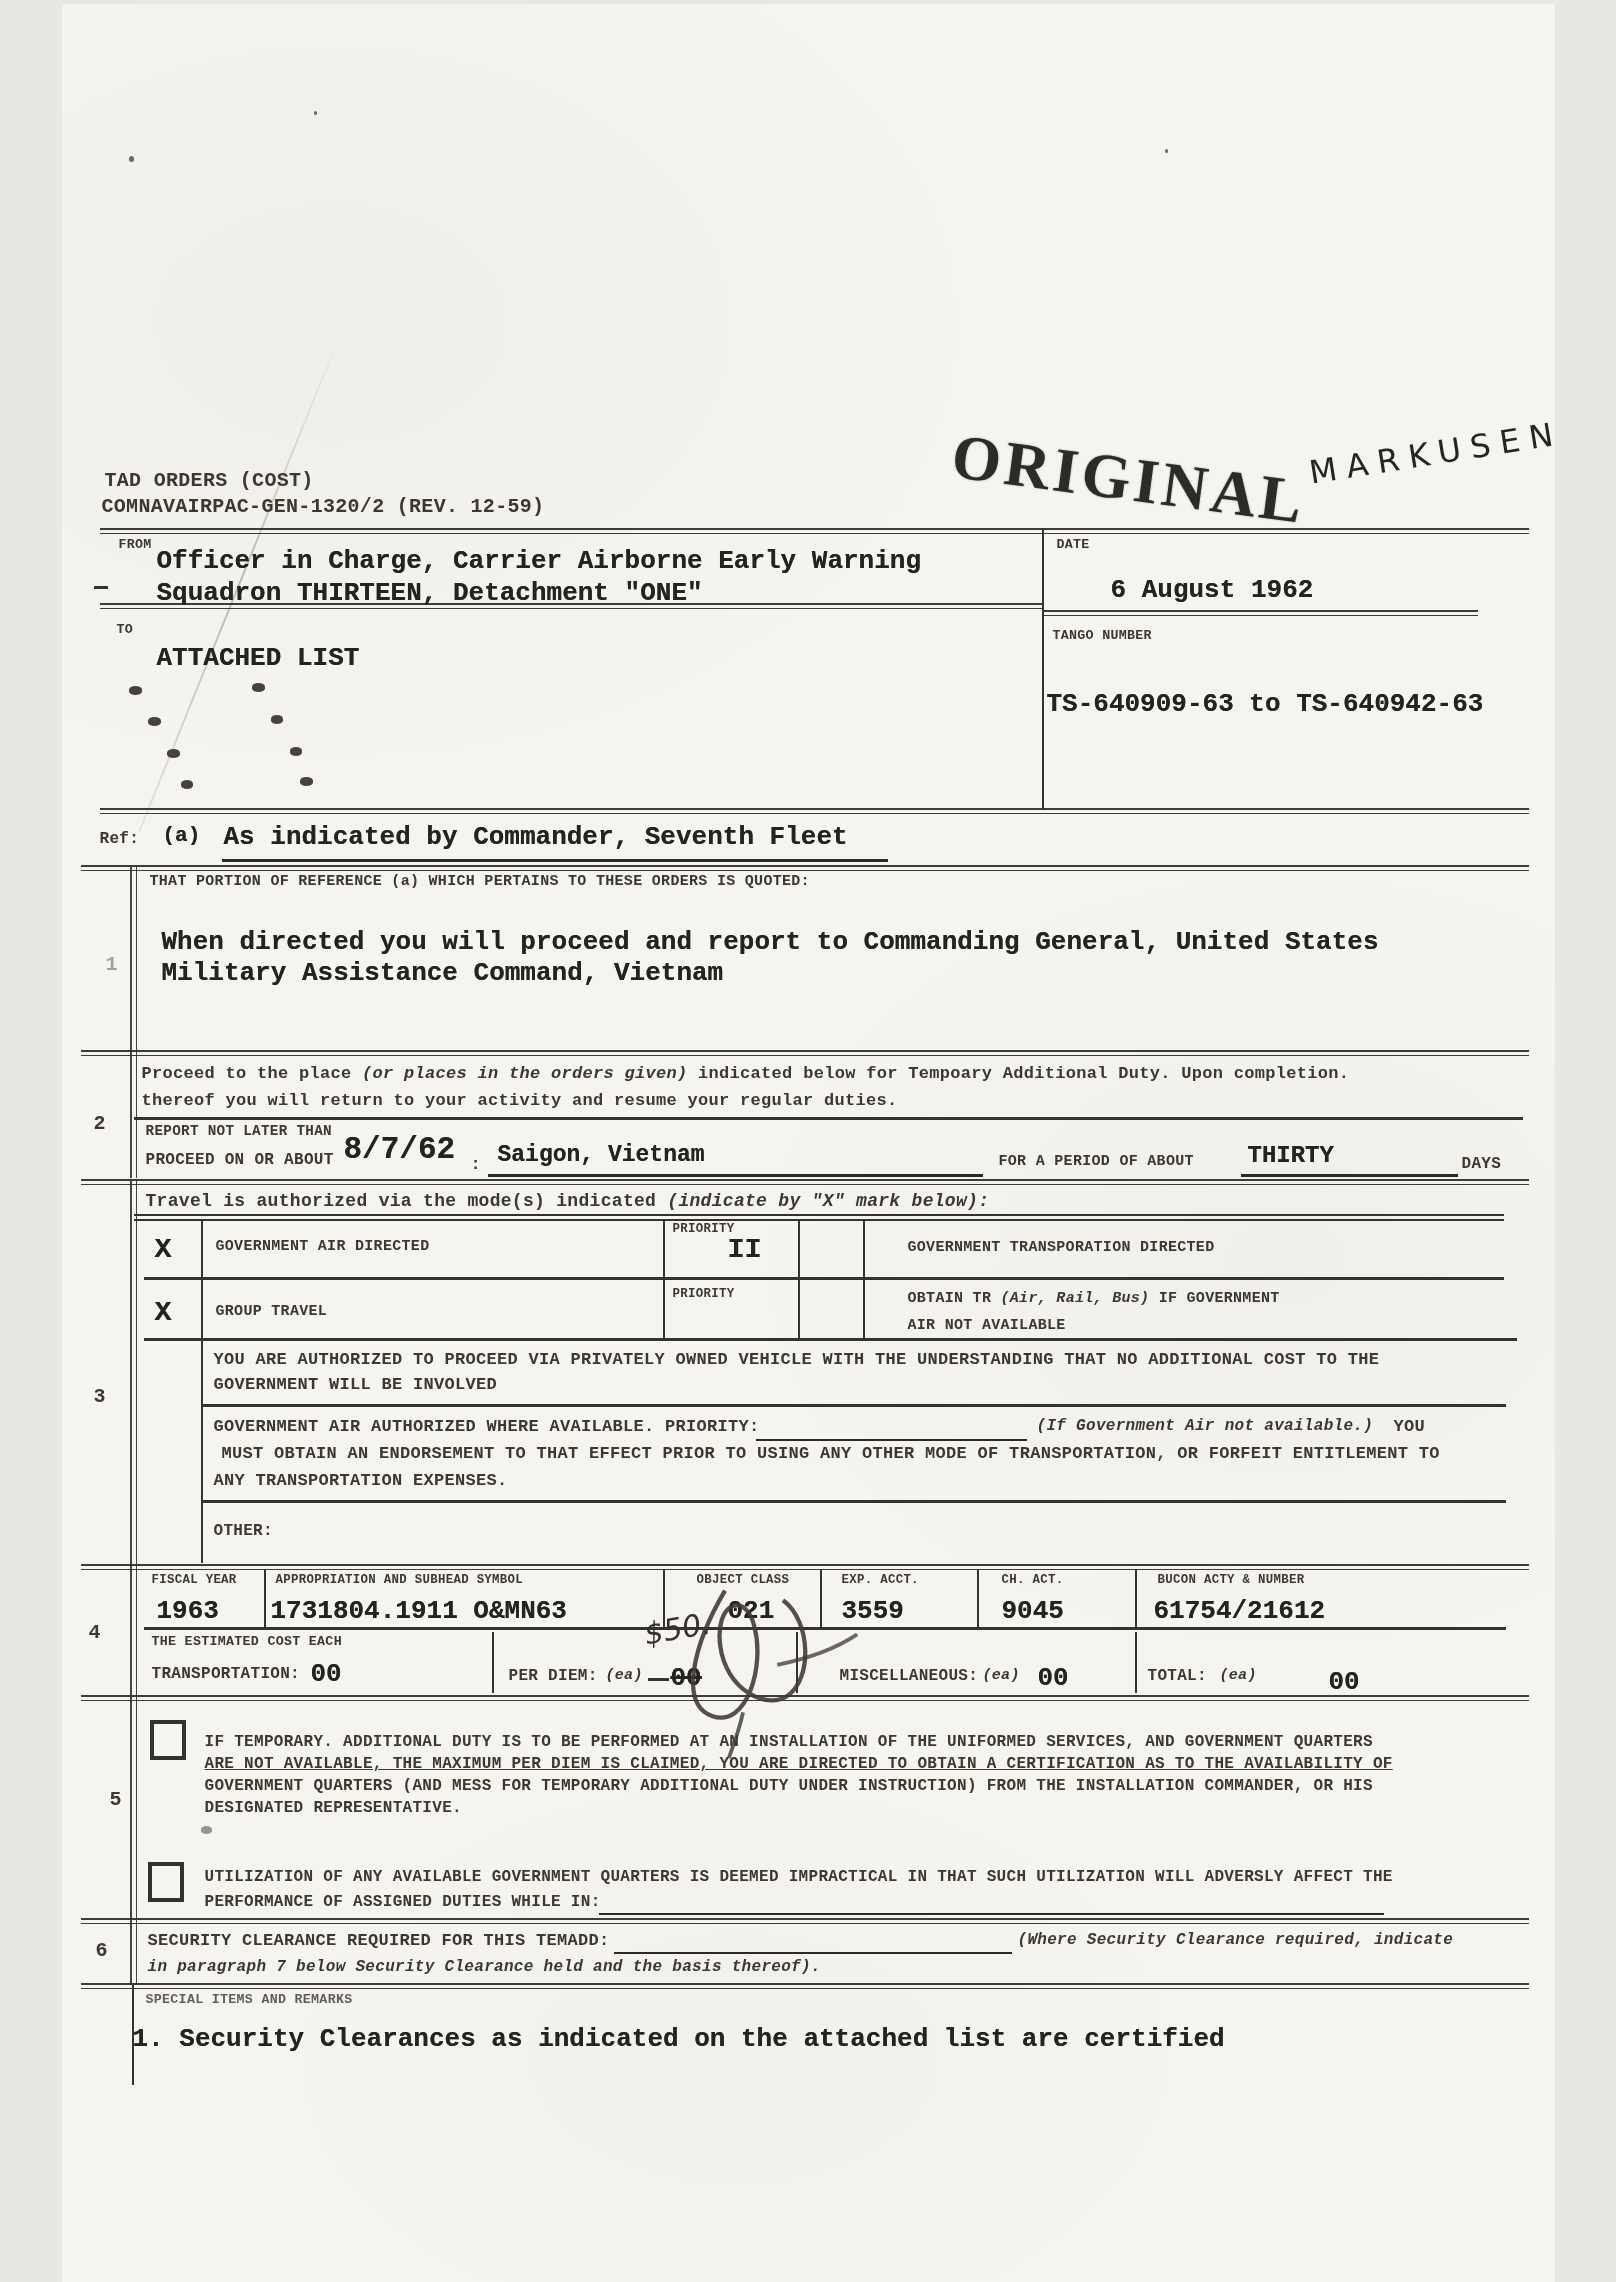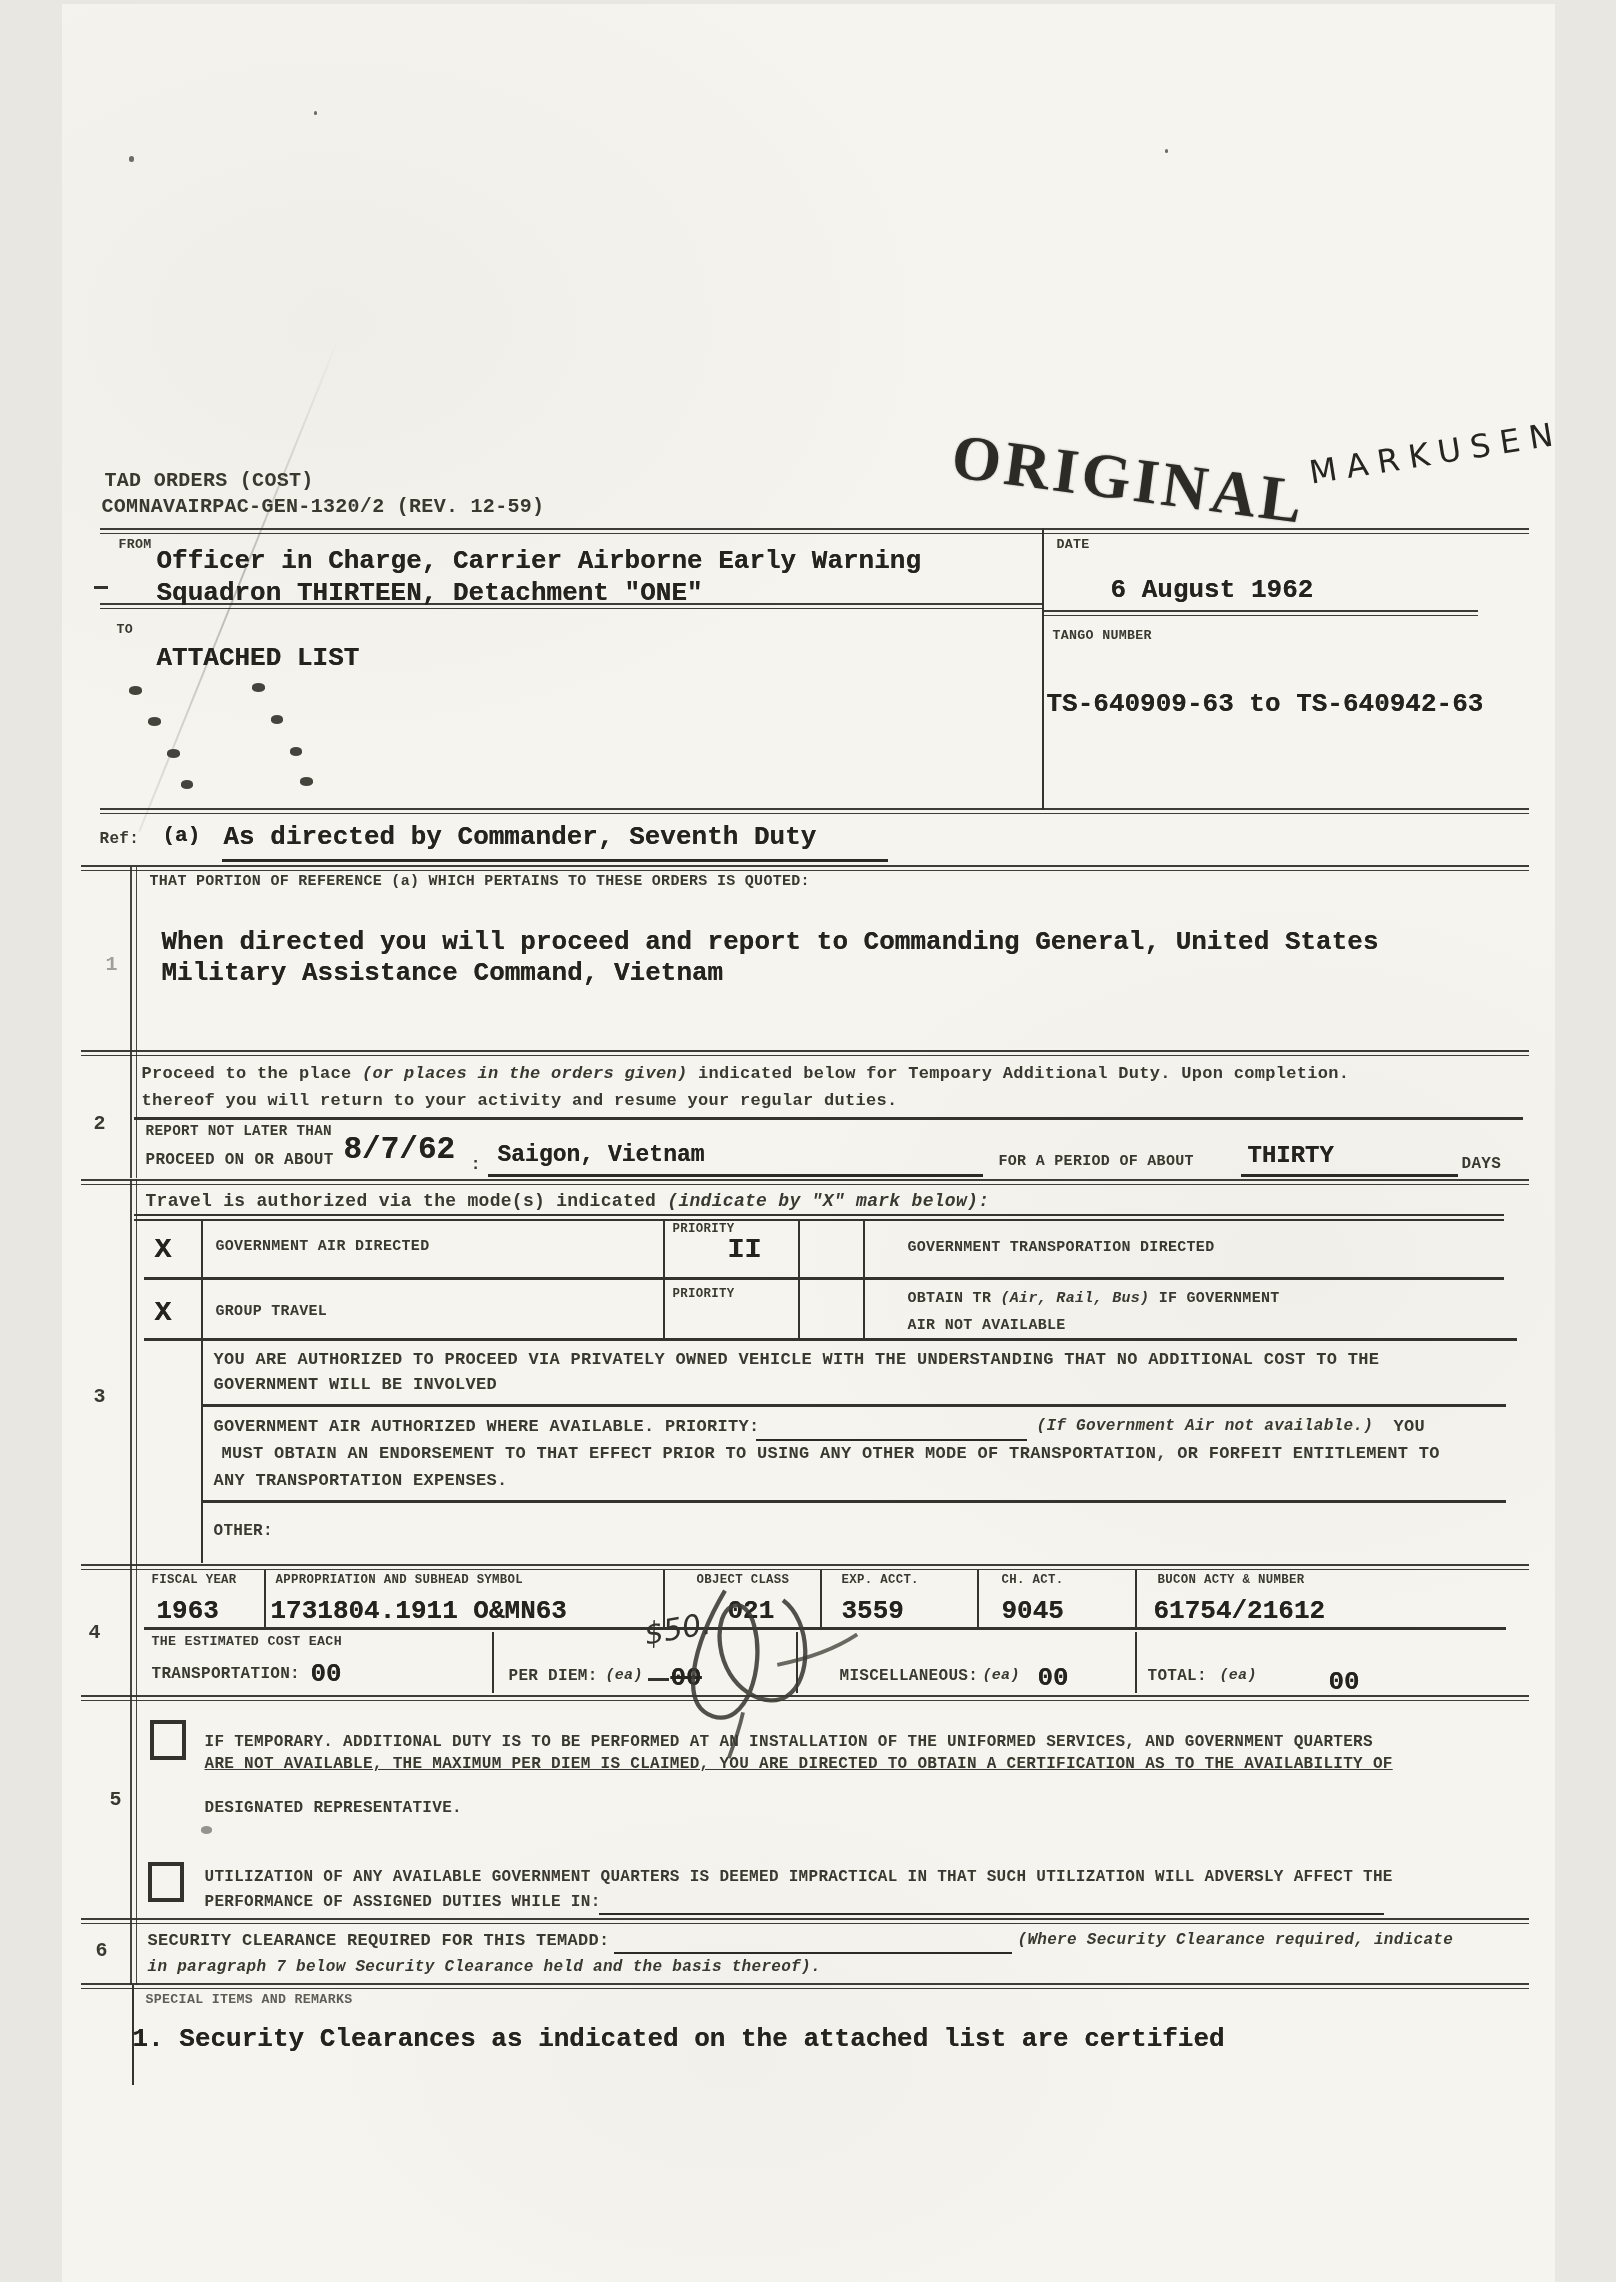--- a/index.html
+++ b/index.html
@@ -65,21 +65,21 @@
   <div class="blob" style="left:190px;top:679px;width:13.3px;height:8.6px;"></div>
   <div class="blob" style="left:86px;top:713px;width:13.3px;height:8.6px;"></div>
   <div class="blob" style="left:209px;top:711px;width:12.4px;height:8.6px;"></div>
   <div class="blob" style="left:105px;top:745px;width:13.3px;height:8.6px;"></div>
   <div class="blob" style="left:228px;top:743px;width:12.4px;height:8.6px;"></div>
   <div class="blob" style="left:119px;top:776px;width:12.4px;height:8.6px;"></div>
   <div class="blob" style="left:238px;top:773px;width:13.3px;height:8.6px;"></div>
 
   <div class="t pre" style="left:38px;top:826px;font-size:16px;">Ref:</div>
   <div class="t typed" style="left:101px;top:820px;font-size:21px;">(a)</div>
-  <div class="t typed" style="left:162px;top:818px;">As directed by Commander, Seventh Duty</div>
+  <div class="t typed" style="left:162px;top:818px;">As indicated by Commander, Seventh Fleet</div>
   <div class="ul" style="left:160px;top:855px;width:666px;"></div>
   <div class="hr" style="left:19px;top:861px;width:1448px;"></div>
 
   <div class="vd" style="left:68px;top:863px;height:184px;"></div>
   <div class="num" style="left:44px;top:949px;opacity:.45;">1</div>
   <div class="t pre" style="left:88px;top:869px;font-size:15px;">THAT PORTION OF REFERENCE (a) WHICH PERTAINS TO THESE ORDERS IS QUOTED:</div>
   <div class="t typed" style="left:100px;top:954px;">Military Assistance Command, Vietnam</div>
   <div class="t typed" style="left:100px;top:923px;">When directed you will proceed and report to Commanding General, United States</div>
   <div class="hr" style="left:19px;top:1046px;width:1448px;"></div>
 
@@ -192,20 +192,21 @@
     <path d="M697 1668 C 664 1724, 648 1788, 684 1800 C 720 1812, 739 1748, 728 1706 C 719 1668, 686 1680, 692 1726 C 698 1772, 740 1793, 762 1779 C 789 1762, 788 1700, 758 1678" fill="none" stroke="#3b3932" stroke-width="4.5" opacity="0.88"></path>
     <path d="M716 1796 C 712 1814, 707 1828, 701 1844" fill="none" stroke="#3b3932" stroke-width="4" opacity="0.8"></path>
     <path d="M752 1746 C 792 1738, 818 1726, 836 1714" fill="none" stroke="#3b3932" stroke-width="4" opacity="0.75"></path>
   </svg>
 
   <div class="vd" style="left:68px;top:1691px;height:223px;"></div>
   <div class="num" style="left:48px;top:1784px;">5</div>
   <div class="cb" style="left:88px;top:1716px;width:28.5px;height:32px;"></div>
   <div class="t pre" style="left:143px;top:1729px;font-size:16px;">IF TEMPORARY. ADDITIONAL DUTY IS TO BE PERFORMED AT AN INSTALLATION OF THE UNIFORMED SERVICES, AND GOVERNMENT QUARTERS</div>
   <div class="t pre" style="left:143px;top:1751px;font-size:16px;text-decoration:underline;">ARE NOT AVAILABLE, THE MAXIMUM PER DIEM IS CLAIMED, YOU ARE DIRECTED TO OBTAIN A CERTIFICATION AS TO THE AVAILABILITY OF</div>
+  <div class="t pre" style="left:143px;top:1773px;font-size:16px;">GOVERNMENT QUARTERS (AND MESS FOR TEMPORARY ADDITIONAL DUTY UNDER INSTRUCTION) FROM THE INSTALLATION COMMANDER, OR HIS</div>
   <div class="t pre" style="left:143px;top:1795px;font-size:16px;">DESIGNATED REPRESENTATIVE.</div>
   <div class="blob" style="left:139px;top:1822px;width:11.4px;height:7.6px;opacity:.55;"></div>
   <div class="cb" style="left:86px;top:1858px;width:28.5px;height:32px;"></div>
   <div class="t pre" style="left:143px;top:1864px;font-size:16px;">UTILIZATION OF ANY AVAILABLE GOVERNMENT QUARTERS IS DEEMED IMPRACTICAL IN THAT SUCH UTILIZATION WILL ADVERSLY AFFECT THE</div>
   <div class="t pre" style="left:143px;top:1889px;font-size:16px;">PERFORMANCE OF ASSIGNED DUTIES WHILE IN:</div>
   <div class="ul" style="left:537px;top:1909px;width:785px;height:1.9px;"></div>
   <div class="hr" style="left:19px;top:1914px;width:1448px;"></div>
 
   <div class="vd" style="left:68px;top:1914px;height:67px;"></div>
   <div class="num" style="left:34px;top:1935px;">6</div>

